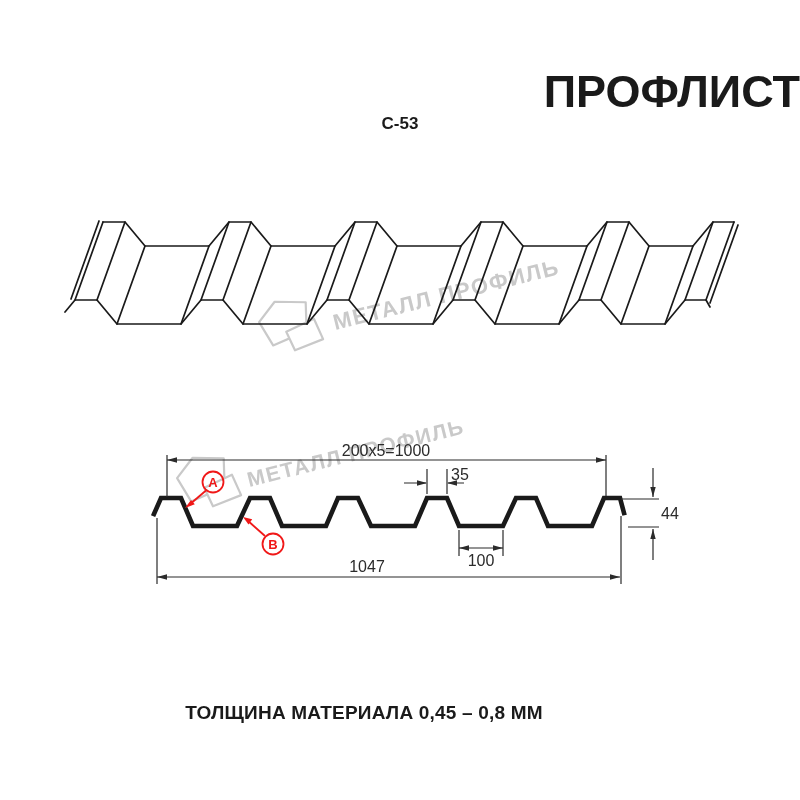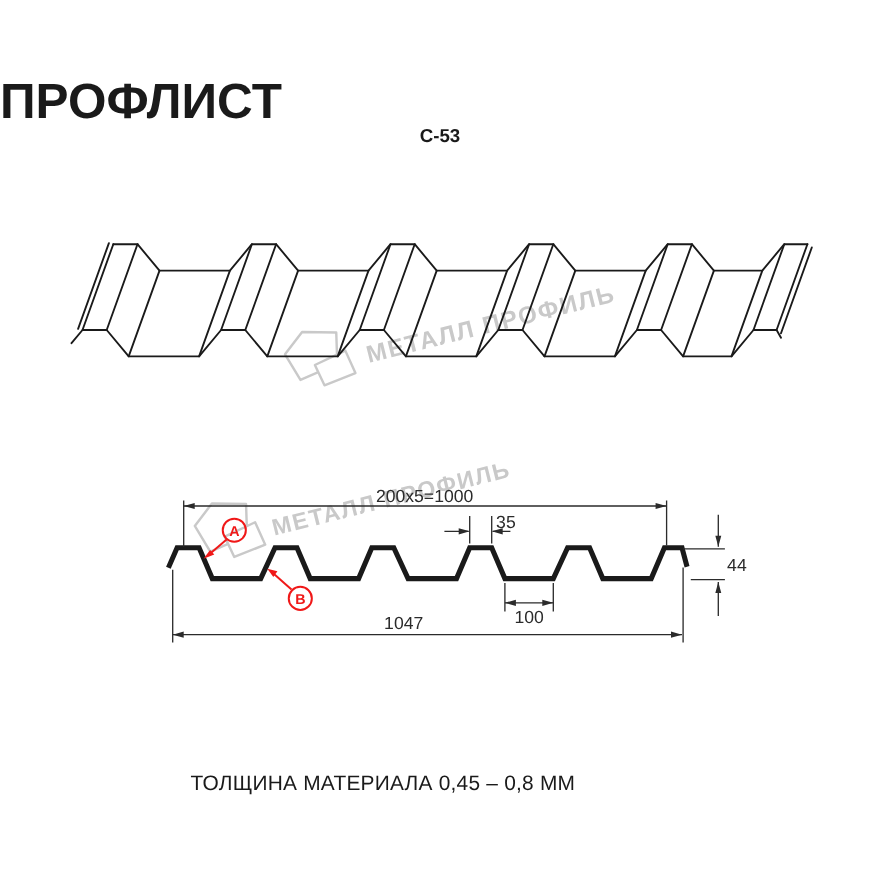--- a/index.html
+++ b/index.html
@@ -1,23 +1,23 @@
 <!DOCTYPE html>
 <html style="--ink: #1a1a1a; --ink2: #2b2b2b; --accent: #f01818; --watermark: #c9c9c9;"><head>
 <meta charset="utf-8">
 <style>
   html,body{margin:0;padding:0;background:#fff;}
   .page{position:relative;width:800px;height:800px;background:#fff;overflow:hidden;
         font-family:"Liberation Sans",sans-serif;}
-  .title{position:absolute;top:66px;left:0;width:800px;text-align:left;
+  .title{position:absolute;top:66px;left:0;width:800px;text-align:right;
          font-size:45px;font-weight:700;letter-spacing:0px;color:var(--ink);}
   .subtitle{position:absolute;top:114px;left:0;width:800px;text-align:center;
          font-size:17px;font-weight:700;color:var(--ink);}
-  .footer{position:absolute;top:702px;left:0;width:696px;text-align:center;
-         font-size:19px;font-weight:400;letter-spacing:0.2px;color:var(--ink);}
+  .footer{position:absolute;top:702px;left:16px;width:696px;text-align:center;
+         font-size:19px;font-weight:700;letter-spacing:0.2px;color:var(--ink);}
   svg{position:absolute;top:0;left:0;}
   .wire{stroke:var(--ink);stroke-width:1.7;fill:none;stroke-linejoin:round;stroke-linecap:round;}
   .thick{stroke:var(--ink);stroke-width:4.6;fill:none;stroke-linejoin:miter;stroke-linecap:square;}
   .thin{stroke:var(--ink2);stroke-width:1.2;fill:none;}
   .head{fill:var(--ink2);stroke:none;}
   .dimtxt{font-family:"Liberation Sans",sans-serif;font-size:16px;fill:var(--ink2);}
   .wm-text{font-family:"Liberation Sans",sans-serif;font-weight:700;fill:var(--watermark);letter-spacing:1.5px;}
   .wm-shape{fill:#fff;stroke:var(--watermark);stroke-width:2.2;stroke-linejoin:round;}
   .redline{stroke:var(--accent);stroke-width:1.8;fill:none;}
   .redhead{fill:var(--accent);stroke:none;}

